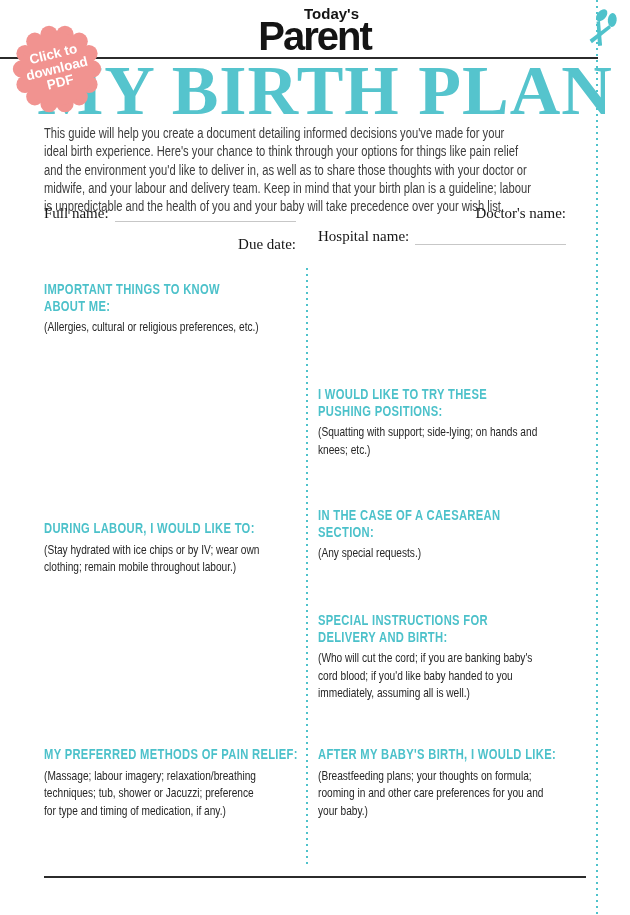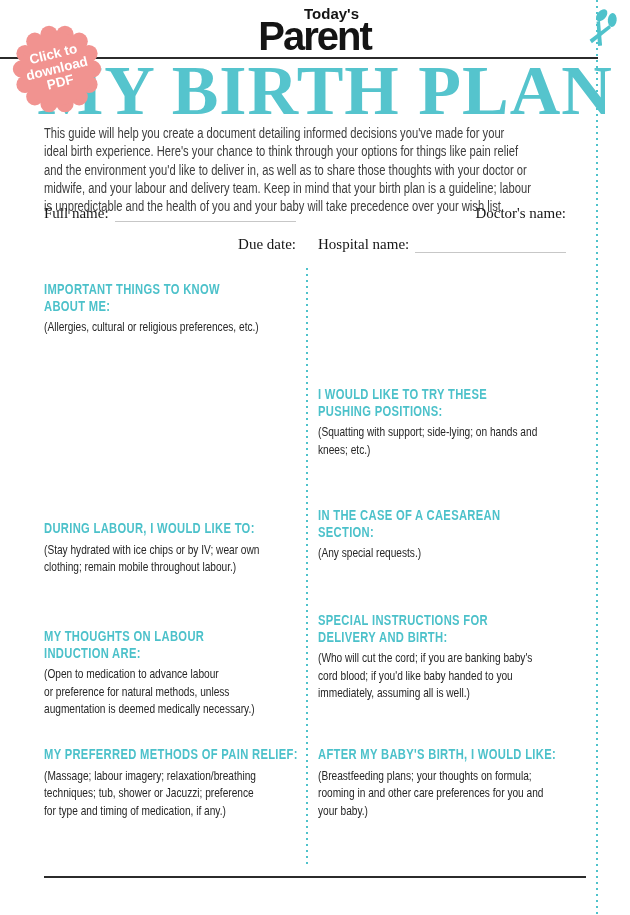--- a/index.html
+++ b/index.html
@@ -50,21 +50,21 @@
     position:absolute; left:44px; top:124px; color:#3d3d3d; font-size:14px;
     line-height:18.3px; white-space:pre; transform:scaleX(0.80); transform-origin:0 0;
   }
 
   
   .field { position:absolute; display:flex; align-items:flex-end; font-family:"Liberation Serif", serif; font-size:15px; color:#161616; }
   .field .write-line { flex:1; margin-left:6px; border-bottom:1px solid #c7c7c7; height:15px; }
   .f-fullname { left:44px; top:205px; width:252px; }
   .f-doctor   { left:318px; top:205px; width:248px;flex-direction:column; }
   .f-duedate  { left:44px; top:236px; width:252px;flex-direction:column; }
-  .f-hospital { left:318px; top:236px; width:248px; }
+  .f-hospital { left:318px; top:228px; width:248px; }
 
   
   .sec { position:absolute; width:262px; }
   .sec h3 {
     margin:0; font-size:14px; font-weight:bold; letter-spacing:0.4px;
     line-height:16.5px; color:#4cc1ca; white-space:pre;
     transform:scaleX(0.80); transform-origin:0 0;
   }
   .sec p {
     margin:4px 0 0; font-size:13px; line-height:17.5px; color:#262626;
@@ -153,27 +153,20 @@
   <div class="sec col-left" style="top:281px">
     <h3>IMPORTANT THINGS TO KNOW
 ABOUT ME:</h3>
     <p>(Allergies, cultural or religious preferences, etc.)</p>
   </div>
   <div class="sec col-left" style="top:520px">
     <h3>DURING LABOUR, I WOULD LIKE TO:</h3>
     <p>(Stay hydrated with ice chips or by IV; wear own
 clothing; remain mobile throughout labour.)</p>
   </div>
-  <div class="sec col-left" style="top:628px">
-    <h3>MY THOUGHTS ON LABOUR
-INDUCTION ARE:</h3>
-    <p>(Open to medication to advance labour
-or preference for natural methods, unless
-augmentation is deemed medically necessary.)</p>
-  </div>
   <div class="sec col-left" style="top:746px">
     <h3>MY PREFERRED METHODS OF PAIN RELIEF:</h3>
     <p>(Massage; labour imagery; relaxation/breathing
 techniques; tub, shower or Jacuzzi; preference
 for type and timing of medication, if any.)</p>
   </div>
 
   <div class="sec col-right" style="top:386px">
     <h3>I WOULD LIKE TO TRY THESE
 PUSHING POSITIONS:</h3>

